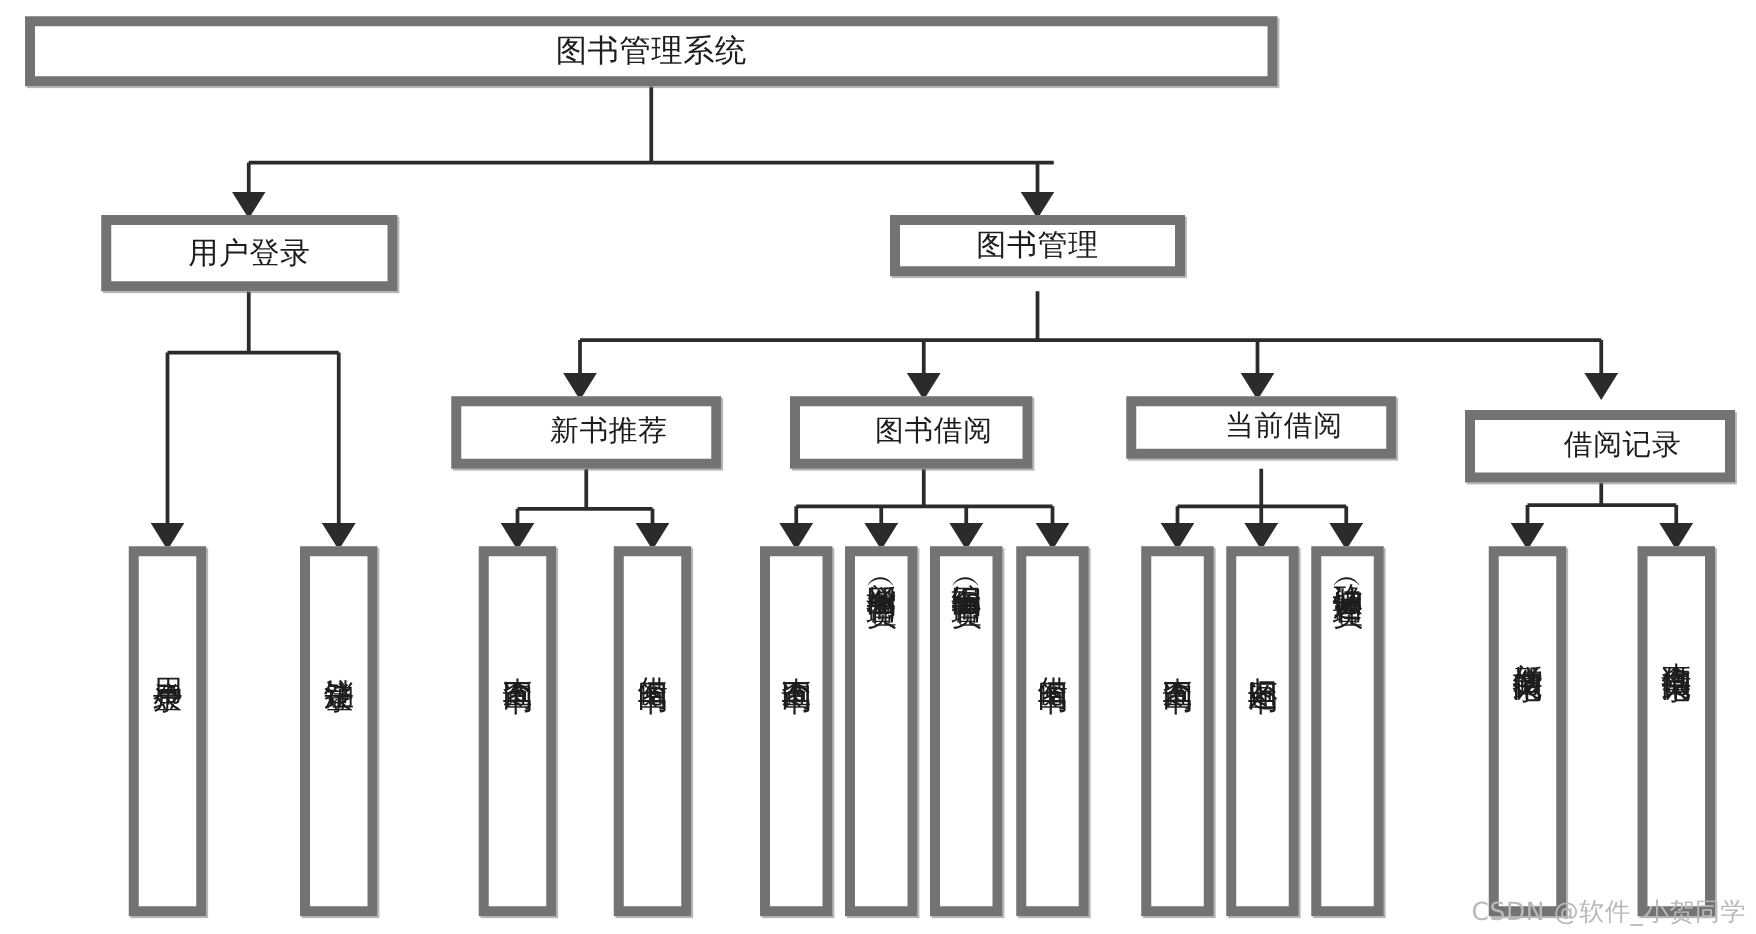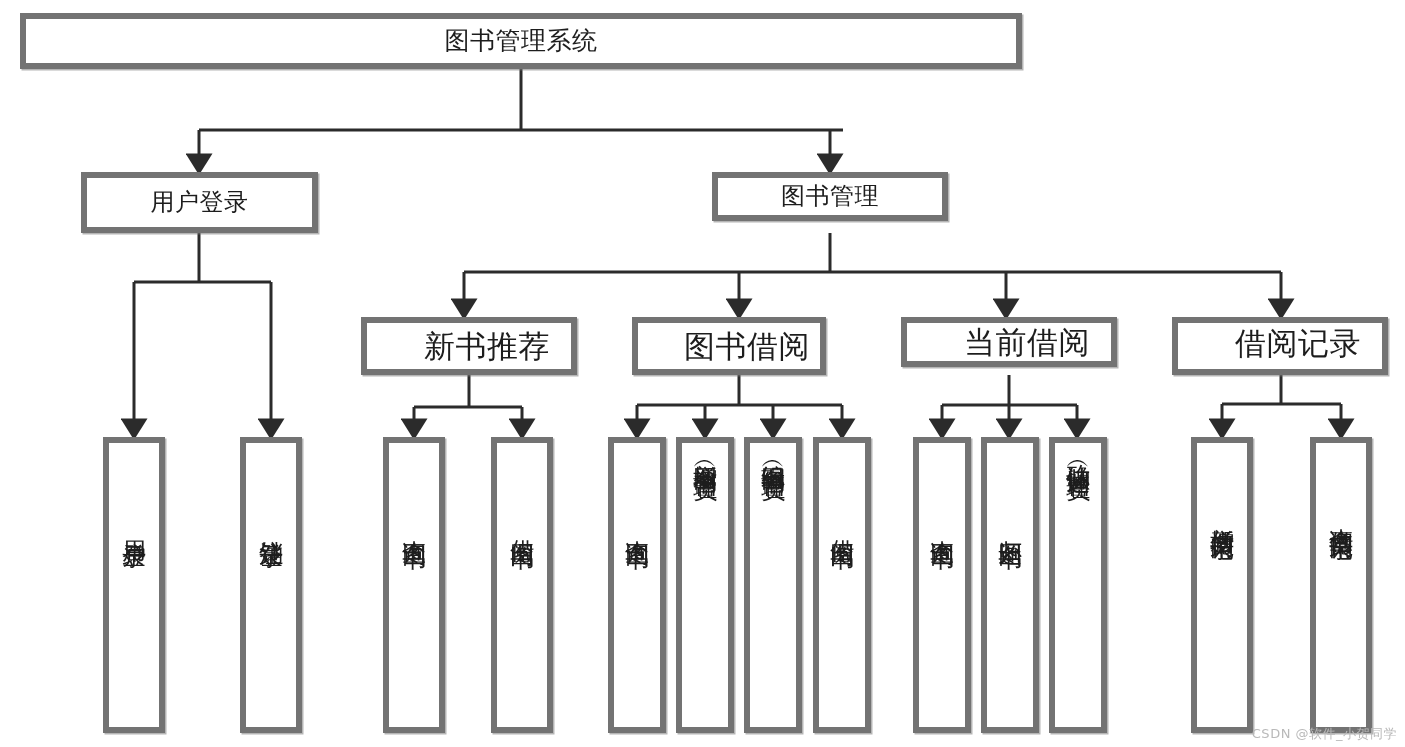--- a/index.html
+++ b/index.html
@@ -24,41 +24,41 @@
     left: 0;
     top: 0;
     width: 1405px;
     height: 747px;
     pointer-events: none;
   }
   .node {
     position: absolute;
     box-sizing: border-box;
     background: #ffffff;
-    border: 6px solid #737373;
+    border: 8px solid #737373;
     display: flex;
     align-items: center;
     justify-content: center;
     box-shadow: 1.5px 1.5px 0 rgba(120,120,120,0.55);
   }
   .node .label {
     display: block;
     text-align: center;
     color: #1d1d1d;
     line-height: 1.18;
     letter-spacing: 0.5px;
   }
   .node-root .label {
     font-size: 25px;
   }
   .node-l2 .label {
     font-size: 24px;
   }
   .node-l3 .label {
-    font-size: 31px;
+    font-size: 23px;
     margin-left: 36px;
   }
   .node-leaf {
     align-items: flex-start;
     justify-content: center;
     padding-top: 0;
   }
   .node-leaf .label {
     writing-mode: vertical-rl;
     text-orientation: upright;
@@ -67,21 +67,21 @@
     letter-spacing: 2px;
     white-space: nowrap;
   }
   .node-leaf.leaf-short .label { padding-top: 78px; }
   .node-leaf.leaf-mid   .label { padding-top: 66px; }
   .node-leaf.leaf-xtall .label { padding-top: 2px; }
   #watermark {
     position: absolute;
     right: 8px;
     bottom: 4px;
-    font-size: 13px;
+    font-size: 20px;
     color: #b9b9b9;
     letter-spacing: 0.5px;
     white-space: nowrap;
     user-select: none;
   }
 </style>
 </head>
 <body>
 
 <div id="diagram-root">
@@ -153,21 +153,21 @@
   </div>
 
   <div class="node node-l3" style="left:632px; top:317px; width:194px; height:58px;">
     <span class="label">图书借阅</span>
   </div>
 
   <div class="node node-l3" style="left:901px; top:317px; width:216px; height:50px;">
     <span class="label">当前借阅</span>
   </div>
 
-  <div class="node node-l3" style="left:1172px; top:317px; width:216px; height:58px;font-family:Liberation Mono, monospace;">
+  <div class="node node-l3" style="left:1172px; top:328px; width:216px; height:58px;">
     <span class="label">借阅记录</span>
   </div>
 
   <div class="node node-leaf leaf-short" style="left:103px; top:437px; width:62px; height:296px;">
     <span class="label">用户登录</span>
   </div>
 
   <div class="node node-leaf leaf-short" style="left:240px; top:437px; width:62px; height:296px;">
     <span class="label">注销登录</span>
   </div>

